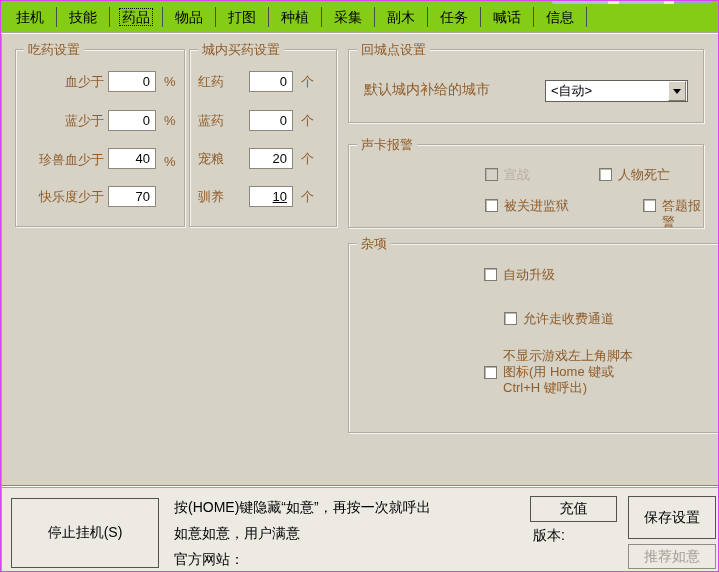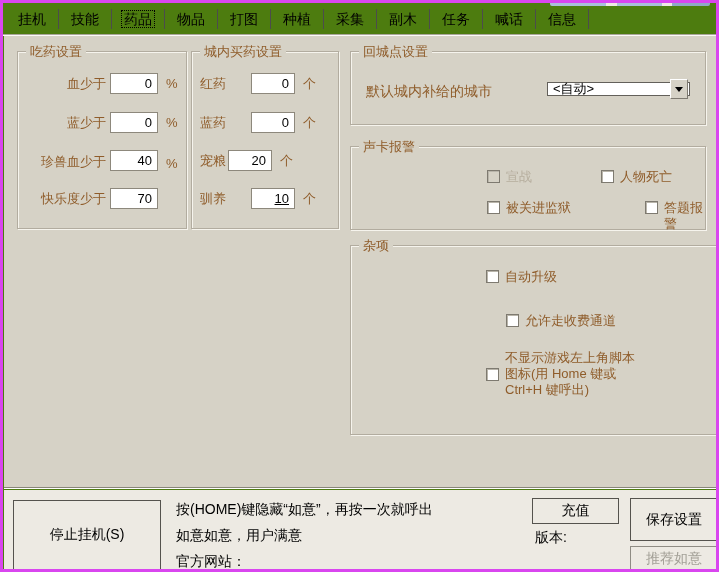--- a/index.html
+++ b/index.html
@@ -1,19 +1,19 @@
 <!DOCTYPE html>
 <html><head>
 <meta charset="utf-8">
 <style>
   html,body{margin:0;padding:0;background:#f0f0f0;}
   *{box-sizing:border-box;font-family:"Liberation Sans","DejaVu Sans",sans-serif;}
   .window{
-    position:relative;width:719px;height:572px;background:#4d7c0f;
-    border:3px solid #d946ef;overflow:hidden;
+    position:relative;width:719px;height:572px;background:#84cc16;
+    border:1px solid #d946ef;overflow:hidden;
   }
   .win-frag{position:absolute;top:0;right:6px;width:160px;height:3px;
     background:linear-gradient(90deg,#a9c0da 0 35%,#edeae3 35% 42%,#a9c0da 42% 70%,#edeae3 70% 76%,#8fa9c6 76% 100%);
     border-radius:0 0 2px 2px;}
   
   .tabbar{position:absolute;left:3px;top:4px;height:24px;display:flex;align-items:center;}
   .tab{height:20px;line-height:20px;padding:0 9px;font-size:14px;color:#000;
     border-right:1px solid #4c4c4c;cursor:default;white-space:nowrap;}
   .tab span{display:inline-block;padding:0 2px;border:1px dotted transparent;line-height:16px;}
   .tab.sel span{border-color:#000;}
@@ -25,21 +25,21 @@
   .group{position:absolute;border:1px solid #b2ac9f;
     box-shadow:inset 1px 1px 0 #f6f4ed,1px 1px 0 #f6f4ed;}
   .gtitle{position:absolute;top:-9px;left:8px;background:#d6d2c6;padding:0 4px;
     font-size:13px;color:#8f5c2a;white-space:nowrap;}
   .frow{position:absolute;display:flex;align-items:center;font-size:13px;}
   .frow .lbl{text-align:right;color:#8f5c2a;}
   .frow input{height:21px;border:1px solid #8d887c;background:#fff;color:#000;
     font-size:13px;text-align:right;padding:0 5px 0 2px;outline:none;}
   .frow .unit{color:#8f5c2a;margin-left:8px;}
   
-  .combo{position:absolute;height:14px;background:#fff;border:1px solid #63605a;
+  .combo{position:absolute;height:22px;background:#fff;border:1px solid #63605a;
     display:flex;align-items:center;}
   .combo .val{flex:1;font-size:13px;color:#000;padding-left:5px;}
   .combo .drop{width:18px;height:20px;margin-right:1px;background:#d6d2c6;
     border:1px solid #fff;border-right-color:#7e7a70;border-bottom-color:#7e7a70;
     display:flex;align-items:center;justify-content:center;}
   .combo .arrow{width:0;height:0;border-left:4px solid transparent;
     border-right:4px solid transparent;border-top:5px solid #000;}
   
   .cbrow{position:absolute;display:flex;align-items:flex-start;font-size:13px;}
   .cb{width:13px;height:13px;background:#fff;border:1px solid #7e7a70;
@@ -109,21 +109,21 @@
         <input style="width: 44px; margin-left: 23px;" value="0">
         <span class="unit">个</span>
       </div>
       <div class="frow" style="left:8px;top:60px;">
         <span class="lbl" style="width:28px;text-align:left;">蓝药</span>
         <input style="width: 44px; margin-left: 23px;" value="0">
         <span class="unit">个</span>
       </div>
       <div class="frow" style="left:8px;top:98px;">
         <span class="lbl" style="width:28px;text-align:left;">宠粮</span>
-        <input style="width: 44px; " value="20">
+        <input style="width: 44px; margin-left: 23px;" value="20">
         <span class="unit">个</span>
       </div>
       <div class="frow" style="left:8px;top:136px;">
         <span class="lbl" style="width:28px;text-align:left;">驯养</span>
         <input style="width: 44px; margin-left: 23px; text-decoration: underline;" value="10">
         <span class="unit">个</span>
       </div>
     </div>
 
     <div class="group" style="left:346px;top:15px;width:356px;height:74px;">

